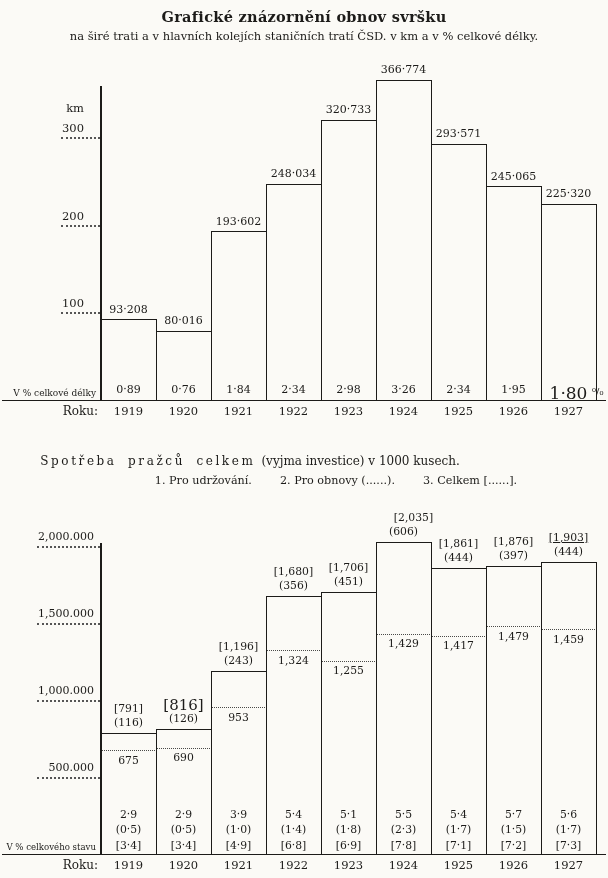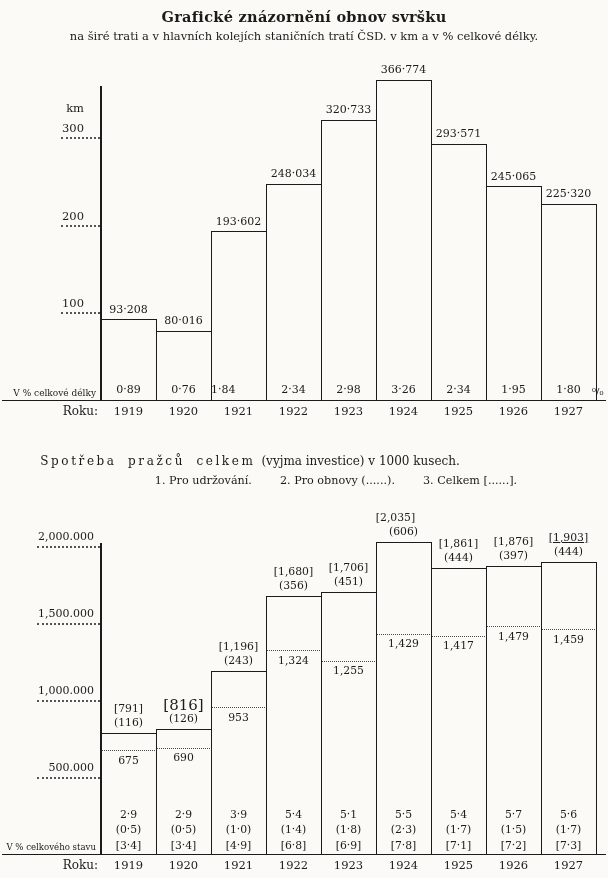--- a/index.html
+++ b/index.html
@@ -46,21 +46,21 @@
     <div class="abs lab bar" style="left: 101px; top: 319.3px; width: 56.4px; height: 81.7px;"></div>
     <div class="abs lab" style="left: 91px; top: 302.8px; width: 75px; text-align: center; font-size: 11px;">93·208</div>
     <div class="abs lab" style="left: 101px; top: 383px; width: 55px; text-align: center; font-size: 11px;">0·89</div>
     <div class="abs lab" style="left: 101px; top: 404px; width: 55px; text-align: center; font-size: 11.5px;">1919</div>
     <div class="abs lab bar" style="left: 156px; top: 330.9px; width: 56.4px; height: 70.1px;"></div>
     <div class="abs lab" style="left: 146px; top: 314.4px; width: 75px; text-align: center; font-size: 11px;">80·016</div>
     <div class="abs lab" style="left: 156px; top: 383px; width: 55px; text-align: center; font-size: 11px;">0·76</div>
     <div class="abs lab" style="left: 156px; top: 404px; width: 55px; text-align: center; font-size: 11.5px;">1920</div>
     <div class="abs lab bar" style="left: 211px; top: 231.3px; width: 56.4px; height: 169.7px;"></div>
     <div class="abs lab" style="left: 201px; top: 214.8px; width: 75px; text-align: center; font-size: 11px;">193·602</div>
-    <div class="abs lab" style="left: 211px; top: 383px; width: 55px; text-align: left; font-size: 11px;">1·84</div>
+    <div class="abs lab" style="left: 211px; top: 383px; width: 55px; text-align: center; font-size: 11px;">1·84</div>
     <div class="abs lab" style="left: 211px; top: 404px; width: 55px; text-align: center; font-size: 11.5px;">1921</div>
     <div class="abs lab bar" style="left: 266px; top: 183.6px; width: 56.4px; height: 217.4px;"></div>
     <div class="abs lab" style="left: 256px; top: 167.1px; width: 75px; text-align: center; font-size: 11px;">248·034</div>
     <div class="abs lab" style="left: 266px; top: 383px; width: 55px; text-align: center; font-size: 11px;">2·34</div>
     <div class="abs lab" style="left: 266px; top: 404px; width: 55px; text-align: center; font-size: 11.5px;">1922</div>
     <div class="abs lab bar" style="left: 321px; top: 119.8px; width: 56.4px; height: 281.2px;"></div>
     <div class="abs lab" style="left: 311px; top: 103.3px; width: 75px; text-align: center; font-size: 11px;">320·733</div>
     <div class="abs lab" style="left: 321px; top: 383px; width: 55px; text-align: center; font-size: 11px;">2·98</div>
     <div class="abs lab" style="left: 321px; top: 404px; width: 55px; text-align: center; font-size: 11.5px;">1923</div>
     <div class="abs lab bar" style="left: 376px; top: 79.5px; width: 56.4px; height: 321.5px;"></div>
@@ -70,21 +70,21 @@
     <div class="abs lab bar" style="left: 431px; top: 143.6px; width: 56.4px; height: 257.4px;"></div>
     <div class="abs lab" style="left: 421px; top: 127.1px; width: 75px; text-align: center; font-size: 11px;">293·571</div>
     <div class="abs lab" style="left: 431px; top: 383px; width: 55px; text-align: center; font-size: 11px;">2·34</div>
     <div class="abs lab" style="left: 431px; top: 404px; width: 55px; text-align: center; font-size: 11.5px;">1925</div>
     <div class="abs lab bar" style="left: 486px; top: 186.2px; width: 56.4px; height: 214.8px;"></div>
     <div class="abs lab" style="left: 476px; top: 169.7px; width: 75px; text-align: center; font-size: 11px;">245·065</div>
     <div class="abs lab" style="left: 486px; top: 383px; width: 55px; text-align: center; font-size: 11px;">1·95</div>
     <div class="abs lab" style="left: 486px; top: 404px; width: 55px; text-align: center; font-size: 11.5px;">1926</div>
     <div class="abs lab bar" style="left: 541px; top: 203.5px; width: 56.4px; height: 197.5px;"></div>
     <div class="abs lab" style="left: 531px; top: 187px; width: 75px; text-align: center; font-size: 11px;">225·320</div>
-    <div class="abs lab" style="left: 541px; top: 383px; width: 55px; text-align: center; font-size: 11px;">1·80</div>
+    <div class="abs lab" style="left: 541px; top: 383px; width: 55px; text-align: center; font-size: 17px;">1·80</div>
     <div class="abs lab" style="left: 541px; top: 404px; width: 55px; text-align: center; font-size: 11.5px;">1927</div>
     <div class="abs lab" style="left: 2px; top: 399.6px; width: 604px; height: 1.8px; background: rgb(28, 27, 25);"></div>
     <div class="abs lab" style="left: 0px; top: 388px; width: 96px; text-align: right; font-size: 9px;">V % celkové délky</div>
     <div class="abs lab" style="left: 592px; top: 386px; width: 16px; font-size: 10px;">⁰/₀</div>
     <div class="abs lab" style="left: 20px; top: 404px; width: 78px; text-align: right; font-size: 12px;">Roku:</div>
     <div class="abs lab" style="left: 100px; top: 543px; width: 1.8px; height: 312px; background: rgb(28, 27, 25);"></div>
     <div class="abs lab" style="left: 18px; top: 761px; width: 76px; text-align: right; font-size: 11px;">500.000</div>
     <div class="abs lab tick-stub" style="left: 37px; top: 777px; width: 63px; height: 0px;"></div>
     <div class="abs lab" style="left: 18px; top: 684px; width: 76px; text-align: right; font-size: 11px;">1,000.000</div>
     <div class="abs lab tick-stub" style="left: 37px; top: 700px; width: 63px; height: 0px;"></div>
@@ -131,21 +131,21 @@
     <div class="abs lab bar" style="left: 321px; top: 592.3px; width: 56.4px; height: 262.7px;"></div>
     <div class="abs lab" style="left: 311px; top: 561.3px; width: 75px; text-align: center; font-size: 10.8px; line-height: 14px;">[1,706]</div>
     <div class="abs lab" style="left: 311px; top: 575.3px; width: 75px; text-align: center; font-size: 10.8px;">(451)</div>
     <div class="abs lab maint-dot" style="left: 322.4px; top: 660.7px; width: 52.2px; height: 0px;"></div>
     <div class="abs lab" style="left: 321px; top: 664.2px; width: 55px; text-align: center; font-size: 10.8px;">1,255</div>
     <div class="abs lab" style="left: 321px; top: 808px; width: 55px; text-align: center; font-size: 10.8px;">5·1</div>
     <div class="abs lab" style="left: 321px; top: 823.3px; width: 55px; text-align: center; font-size: 10.8px;">(1·8)</div>
     <div class="abs lab" style="left: 321px; top: 838.6px; width: 55px; text-align: center; font-size: 10.8px;">[6·9]</div>
     <div class="abs lab" style="left: 321px; top: 858px; width: 55px; text-align: center; font-size: 11.5px;">1923</div>
     <div class="abs lab bar" style="left: 376px; top: 541.6px; width: 56.4px; height: 313.4px;"></div>
-    <div class="abs lab" style="left: 358px; top: 510.6px; width: 75px; text-align: center; font-size: 10.8px; line-height: 14px;">[2,035]</div>
+    <div class="abs lab" style="left: 376px; top: 510.6px; width: 75px; text-align: center; font-size: 10.8px; line-height: 14px;">[2,035]</div>
     <div class="abs lab" style="left: 366px; top: 524.6px; width: 75px; text-align: center; font-size: 10.8px;">(606)</div>
     <div class="abs lab maint-dot" style="left: 377.4px; top: 633.9px; width: 52.2px; height: 0px;"></div>
     <div class="abs lab" style="left: 376px; top: 637.4px; width: 55px; text-align: center; font-size: 10.8px;">1,429</div>
     <div class="abs lab" style="left: 376px; top: 808px; width: 55px; text-align: center; font-size: 10.8px;">5·5</div>
     <div class="abs lab" style="left: 376px; top: 823.3px; width: 55px; text-align: center; font-size: 10.8px;">(2·3)</div>
     <div class="abs lab" style="left: 376px; top: 838.6px; width: 55px; text-align: center; font-size: 10.8px;">[7·8]</div>
     <div class="abs lab" style="left: 376px; top: 858px; width: 55px; text-align: center; font-size: 11.5px;">1924</div>
     <div class="abs lab bar" style="left: 431px; top: 568.4px; width: 56.4px; height: 286.6px;"></div>
     <div class="abs lab" style="left: 421px; top: 537.4px; width: 75px; text-align: center; font-size: 10.8px; line-height: 14px;">[1,861]</div>
     <div class="abs lab" style="left: 421px; top: 551.4px; width: 75px; text-align: center; font-size: 10.8px;">(444)</div>

